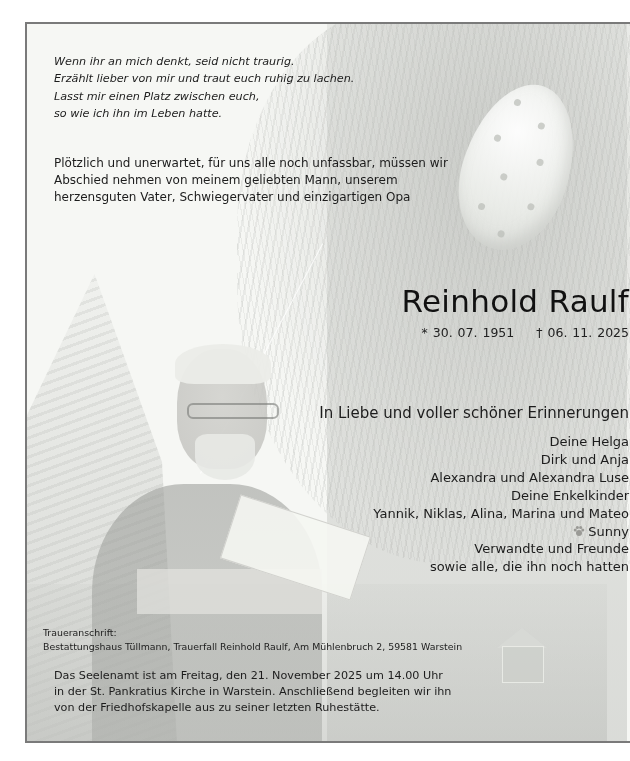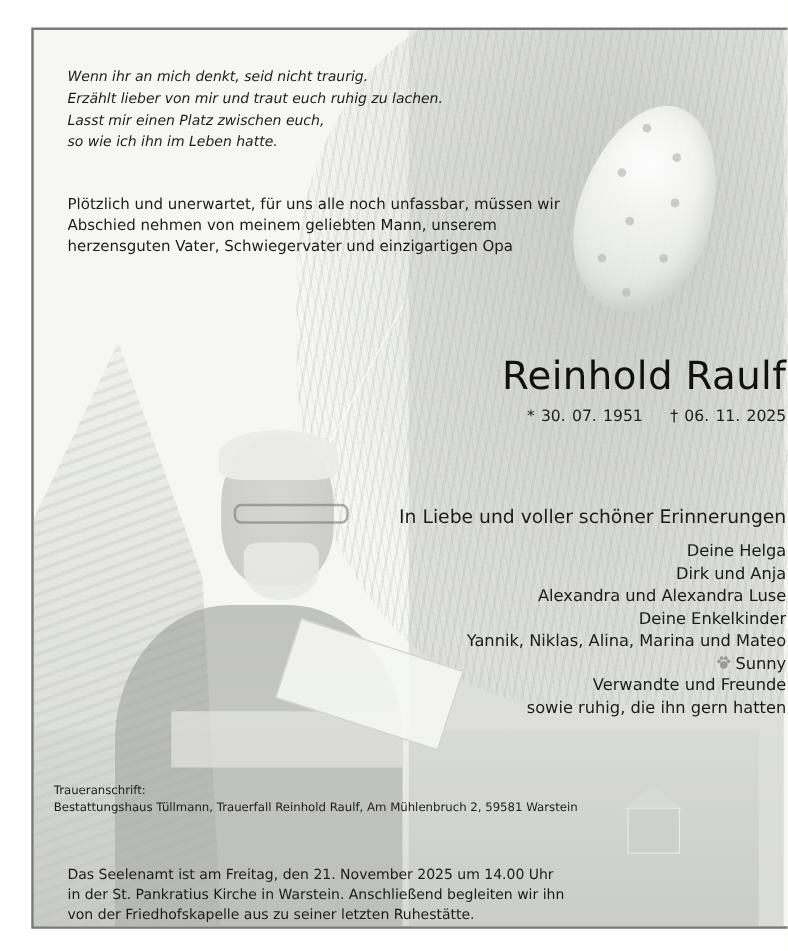--- a/index.html
+++ b/index.html
@@ -100,21 +100,21 @@
       right: 25px; top: 258px; font-size: 31px; line-height: 38px; color: #111;
       font-weight: normal; letter-spacing: 0.3px;
     }
     .dates { right: 25px; top: 301px; font-size: 12.5px; line-height: 16px; color: #222; word-spacing: 1px; }
     .dates .gap { display: inline-block; width: 22px; }
     .love { right: 25px; top: 380px; font-size: 15px; line-height: 18px; color: #1c1c1c; }
     .family { right: 25px; top: 409px; font-size: 13px; line-height: 17.9px; text-align: right; color: #1c1c1c; }
     .family .row { display: block; }
     .paw { display: inline-block; width: 12px; height: 12px; position: relative; top: 1px; margin-right: 3px; }
     .address { left: 16px; top: 602px; font-size: 9.4px; line-height: 14px; color: #1c1c1c; }
-    .service { left: 27px; top: 668px; font-size: 11.2px; line-height: 16.2px; color: #1c1c1c; }
+    .service { left: 27px; top: 644px; font-size: 11.2px; line-height: 16.2px; color: #1c1c1c; }
   </style>
 </head>
 <body>
 
 <div class="frame">
 
   <div class="bg bg-right"></div>
   <div class="bg bg-willow"></div>
   <div class="bg bg-fir"></div>
   <div class="bg bg-bottom"></div>
@@ -167,21 +167,21 @@
     <span class="row">Deine Enkelkinder</span>
     <span class="row">Yannik, Niklas, Alina, Marina und Mateo</span>
     <span class="row"><span class="paw"><svg width="12" height="12" viewBox="0 0 12 12">
             <circle cx="6" cy="8" r="3" fill="#9a9a96"></circle>
             <circle cx="2.2" cy="5" r="1.5" fill="#9a9a96"></circle>
             <circle cx="4.3" cy="2.5" r="1.5" fill="#9a9a96"></circle>
             <circle cx="7.7" cy="2.5" r="1.5" fill="#9a9a96"></circle>
             <circle cx="9.8" cy="5" r="1.5" fill="#9a9a96"></circle>
           </svg></span><span>Sunny</span></span>
     <span class="row">Verwandte und Freunde</span>
-    <span class="row">sowie ruhig, die ihn gern hatten</span>
+    <span class="row">sowie alle, die ihn noch hatten</span>
   </div>
 
   <div class="txt address">
     <div>Traueranschrift:</div>
     <div>Bestattungshaus Tüllmann, Trauerfall Reinhold Raulf, Am Mühlenbruch 2, 59581 Warstein</div>
   </div>
 
   <div class="txt service">
     <div>Das Seelenamt ist am Freitag, den 21. November 2025 um 14.00 Uhr</div>
     <div>in der St. Pankratius Kirche in Warstein. Anschließend begleiten wir ihn</div>

